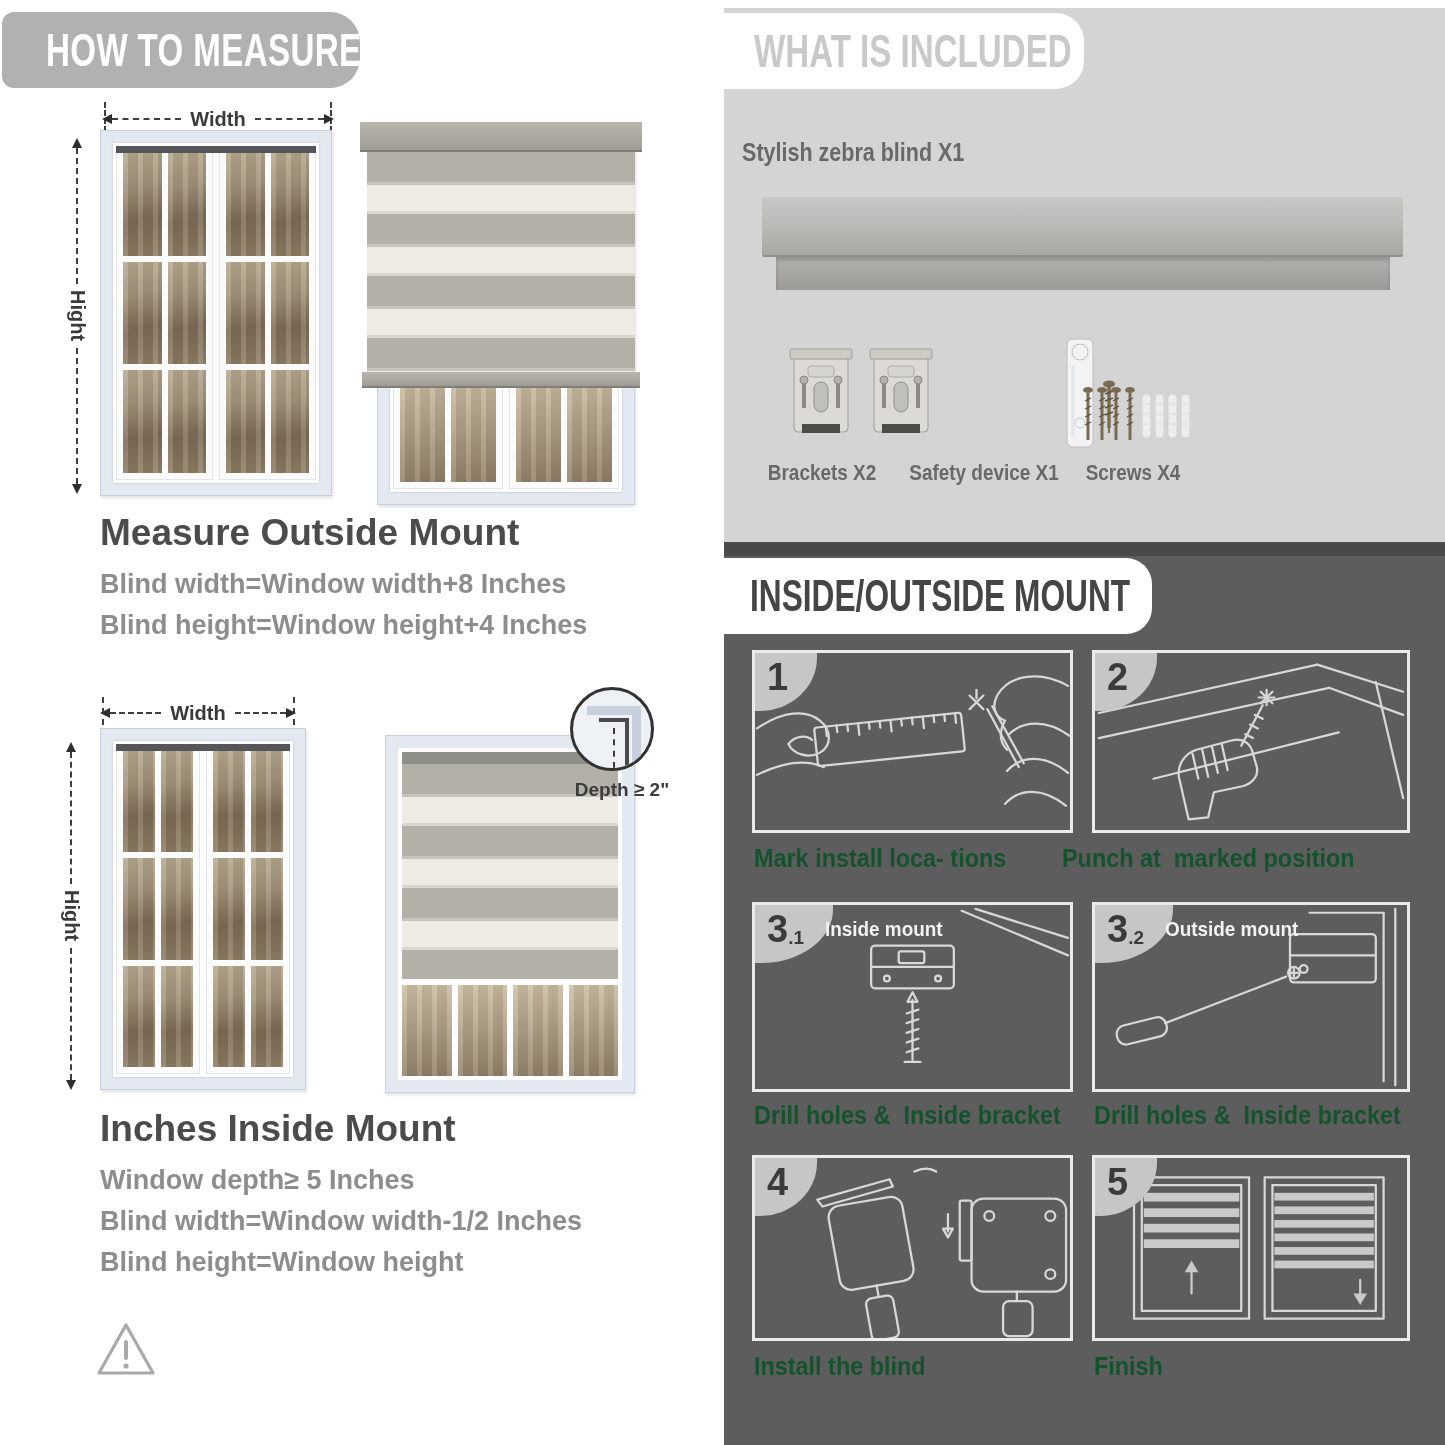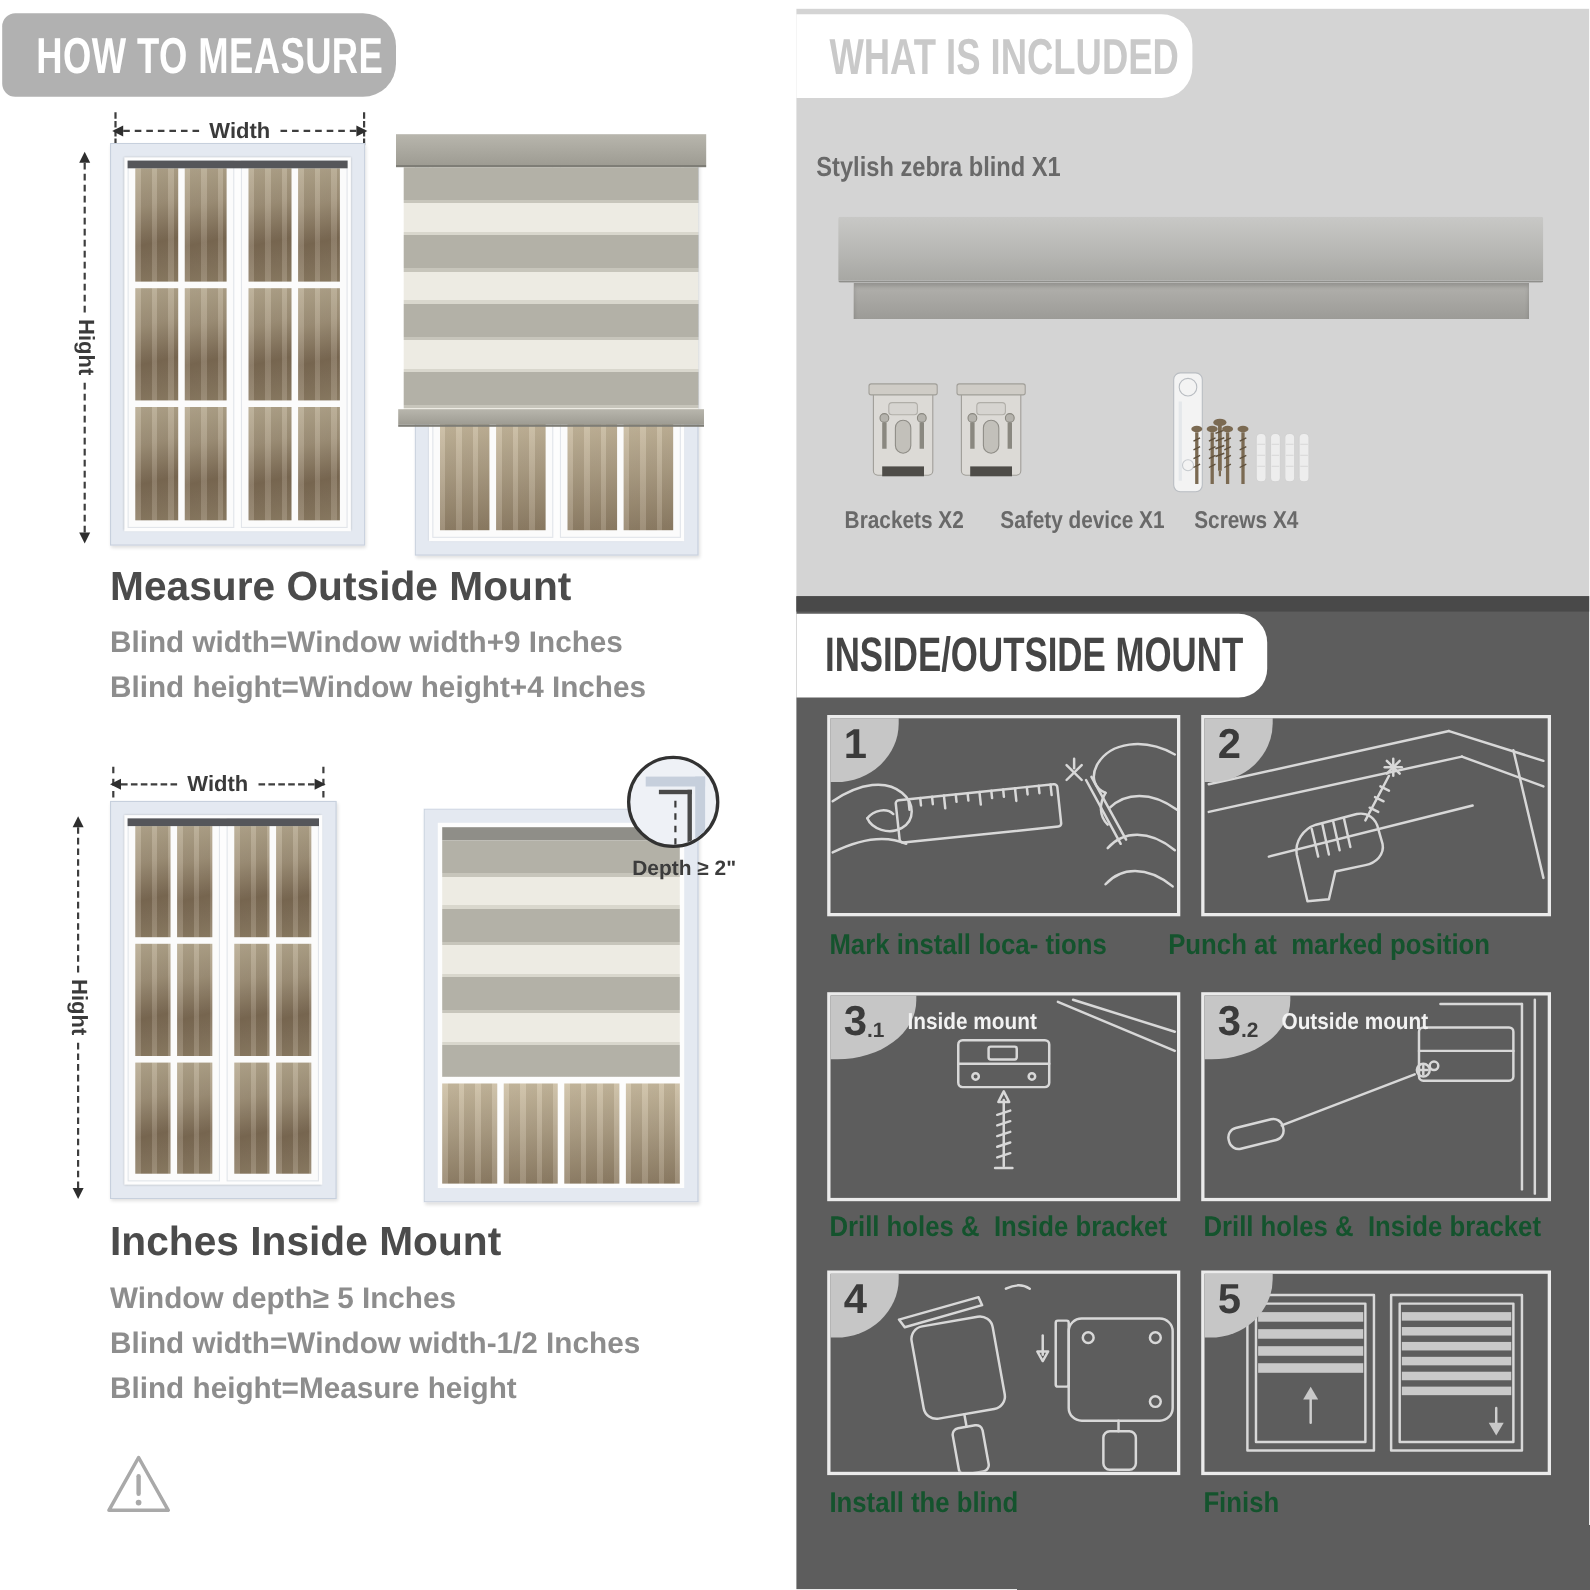--- a/index.html
+++ b/index.html
@@ -2,21 +2,21 @@
 <html><head>
 <meta charset="utf-8">
 <style>
   html,body{margin:0;padding:0;background:#fff;}
   .canvas{position:relative;width:1445px;height:1445px;background:#ffffff;overflow:hidden;
           font-family:"Liberation Sans","DejaVu Sans",sans-serif;}
   .abs{position:absolute;}
 
   
   .hdr-left{left:2px;top:12px;width:358px;height:76px;background:#b1b1b1;
-            border-radius:12px 30px 30px 12px;display:flex;align-items:center;padding-left:31px;box-sizing:border-box;}
+            border-radius:12px 30px 30px 12px;display:flex;align-items:center;padding-left:44px;box-sizing:border-box;}
   .hdr-left .t{color:#ffffff;font-size:46px;font-weight:bold;letter-spacing:.5px;
                display:inline-block;transform:scaleX(.72);transform-origin:0 50%;white-space:nowrap;}
   .hdr-included{left:724px;top:13px;width:360px;height:76px;background:#ffffff;
             border-radius:0 28px 28px 0;display:flex;align-items:center;padding-left:30px;box-sizing:border-box;}
   .hdr-included .t{color:#c9c9c9;font-size:46px;font-weight:bold;display:inline-block;
                    transform:scaleX(.72);transform-origin:0 50%;white-space:nowrap;}
   .hdr-mount{left:724px;top:558px;width:428px;height:76px;background:#ffffff;
             border-radius:0 26px 26px 0;display:flex;align-items:center;padding-left:26px;box-sizing:border-box;z-index:3;}
   .hdr-mount .t{color:#454545;font-size:44px;font-weight:bold;display:inline-block;
                 transform:scaleX(.72);transform-origin:0 50%;white-space:nowrap;}
@@ -173,21 +173,21 @@
           </div>
       </div>
     </div>
   </div>
   <div class="abs zrail" style="left:360px;top:122px;width:282px;height:30px;"></div>
   <div class="abs zfab" style="left:367px;top:152px;width:268px;height:221px;"></div>
   <div class="abs zrail" style="left:362px;top:372px;width:278px;height:16px;"></div>
 
   <div class="abs" style="left:100px;top:512px;">
     <div class="sec-head">Measure Outside Mount</div>
-    <div class="sec-line" style="margin-top:10px;">Blind width=Window width+9 Inches</div>
+    <div class="sec-line" style="margin-top:10px;">Blind width=Window width+8 Inches</div>
     <div class="sec-line">Blind height=Window height+4 Inches</div>
   </div>
 
   <div class="vtick" style="left:102px;top:697px;height:28px;"></div>
   <div class="vtick" style="left:293px;top:697px;height:28px;"></div>
   <div class="harrow" style="left:100px;top:706px;width:196px;height:14px;">
     <span class="ah-l"></span>
       <span class="dash"></span>
     <span class="lbl">Width</span>
     <span class="dash"></span>
@@ -243,21 +243,21 @@
     <div class="co"></div>
     <div class="ci"></div>
     <div class="cd"></div>
   </div>
   <div class="depth-lbl">Depth ≥ 2"</div>
 
   <div class="abs" style="left:100px;top:1108px;">
     <div class="sec-head">Inches Inside Mount</div>
     <div class="sec-line" style="margin-top:10px;">Window depth≥ 5 Inches</div>
     <div class="sec-line">Blind width=Window width-1/2 Inches</div>
-    <div class="sec-line">Blind height=Measure height</div>
+    <div class="sec-line">Blind height=Window height</div>
   </div>
 
   <svg class="abs" style="left:94px;top:1320px;" width="64" height="60" viewBox="0 0 64 60">
     <path d="M32 5 L59 53 L5 53 Z" fill="none" stroke="#a9a9a9" stroke-width="3.2" stroke-linejoin="round"></path>
     <line x1="32" y1="22" x2="32" y2="38" stroke="#a9a9a9" stroke-width="4" stroke-linecap="round"></line>
     <circle cx="32" cy="46" r="2.6" fill="#a9a9a9"></circle>
   </svg>
 
   <div class="abs rt-panel"></div>
   <div class="abs hdr-included">

